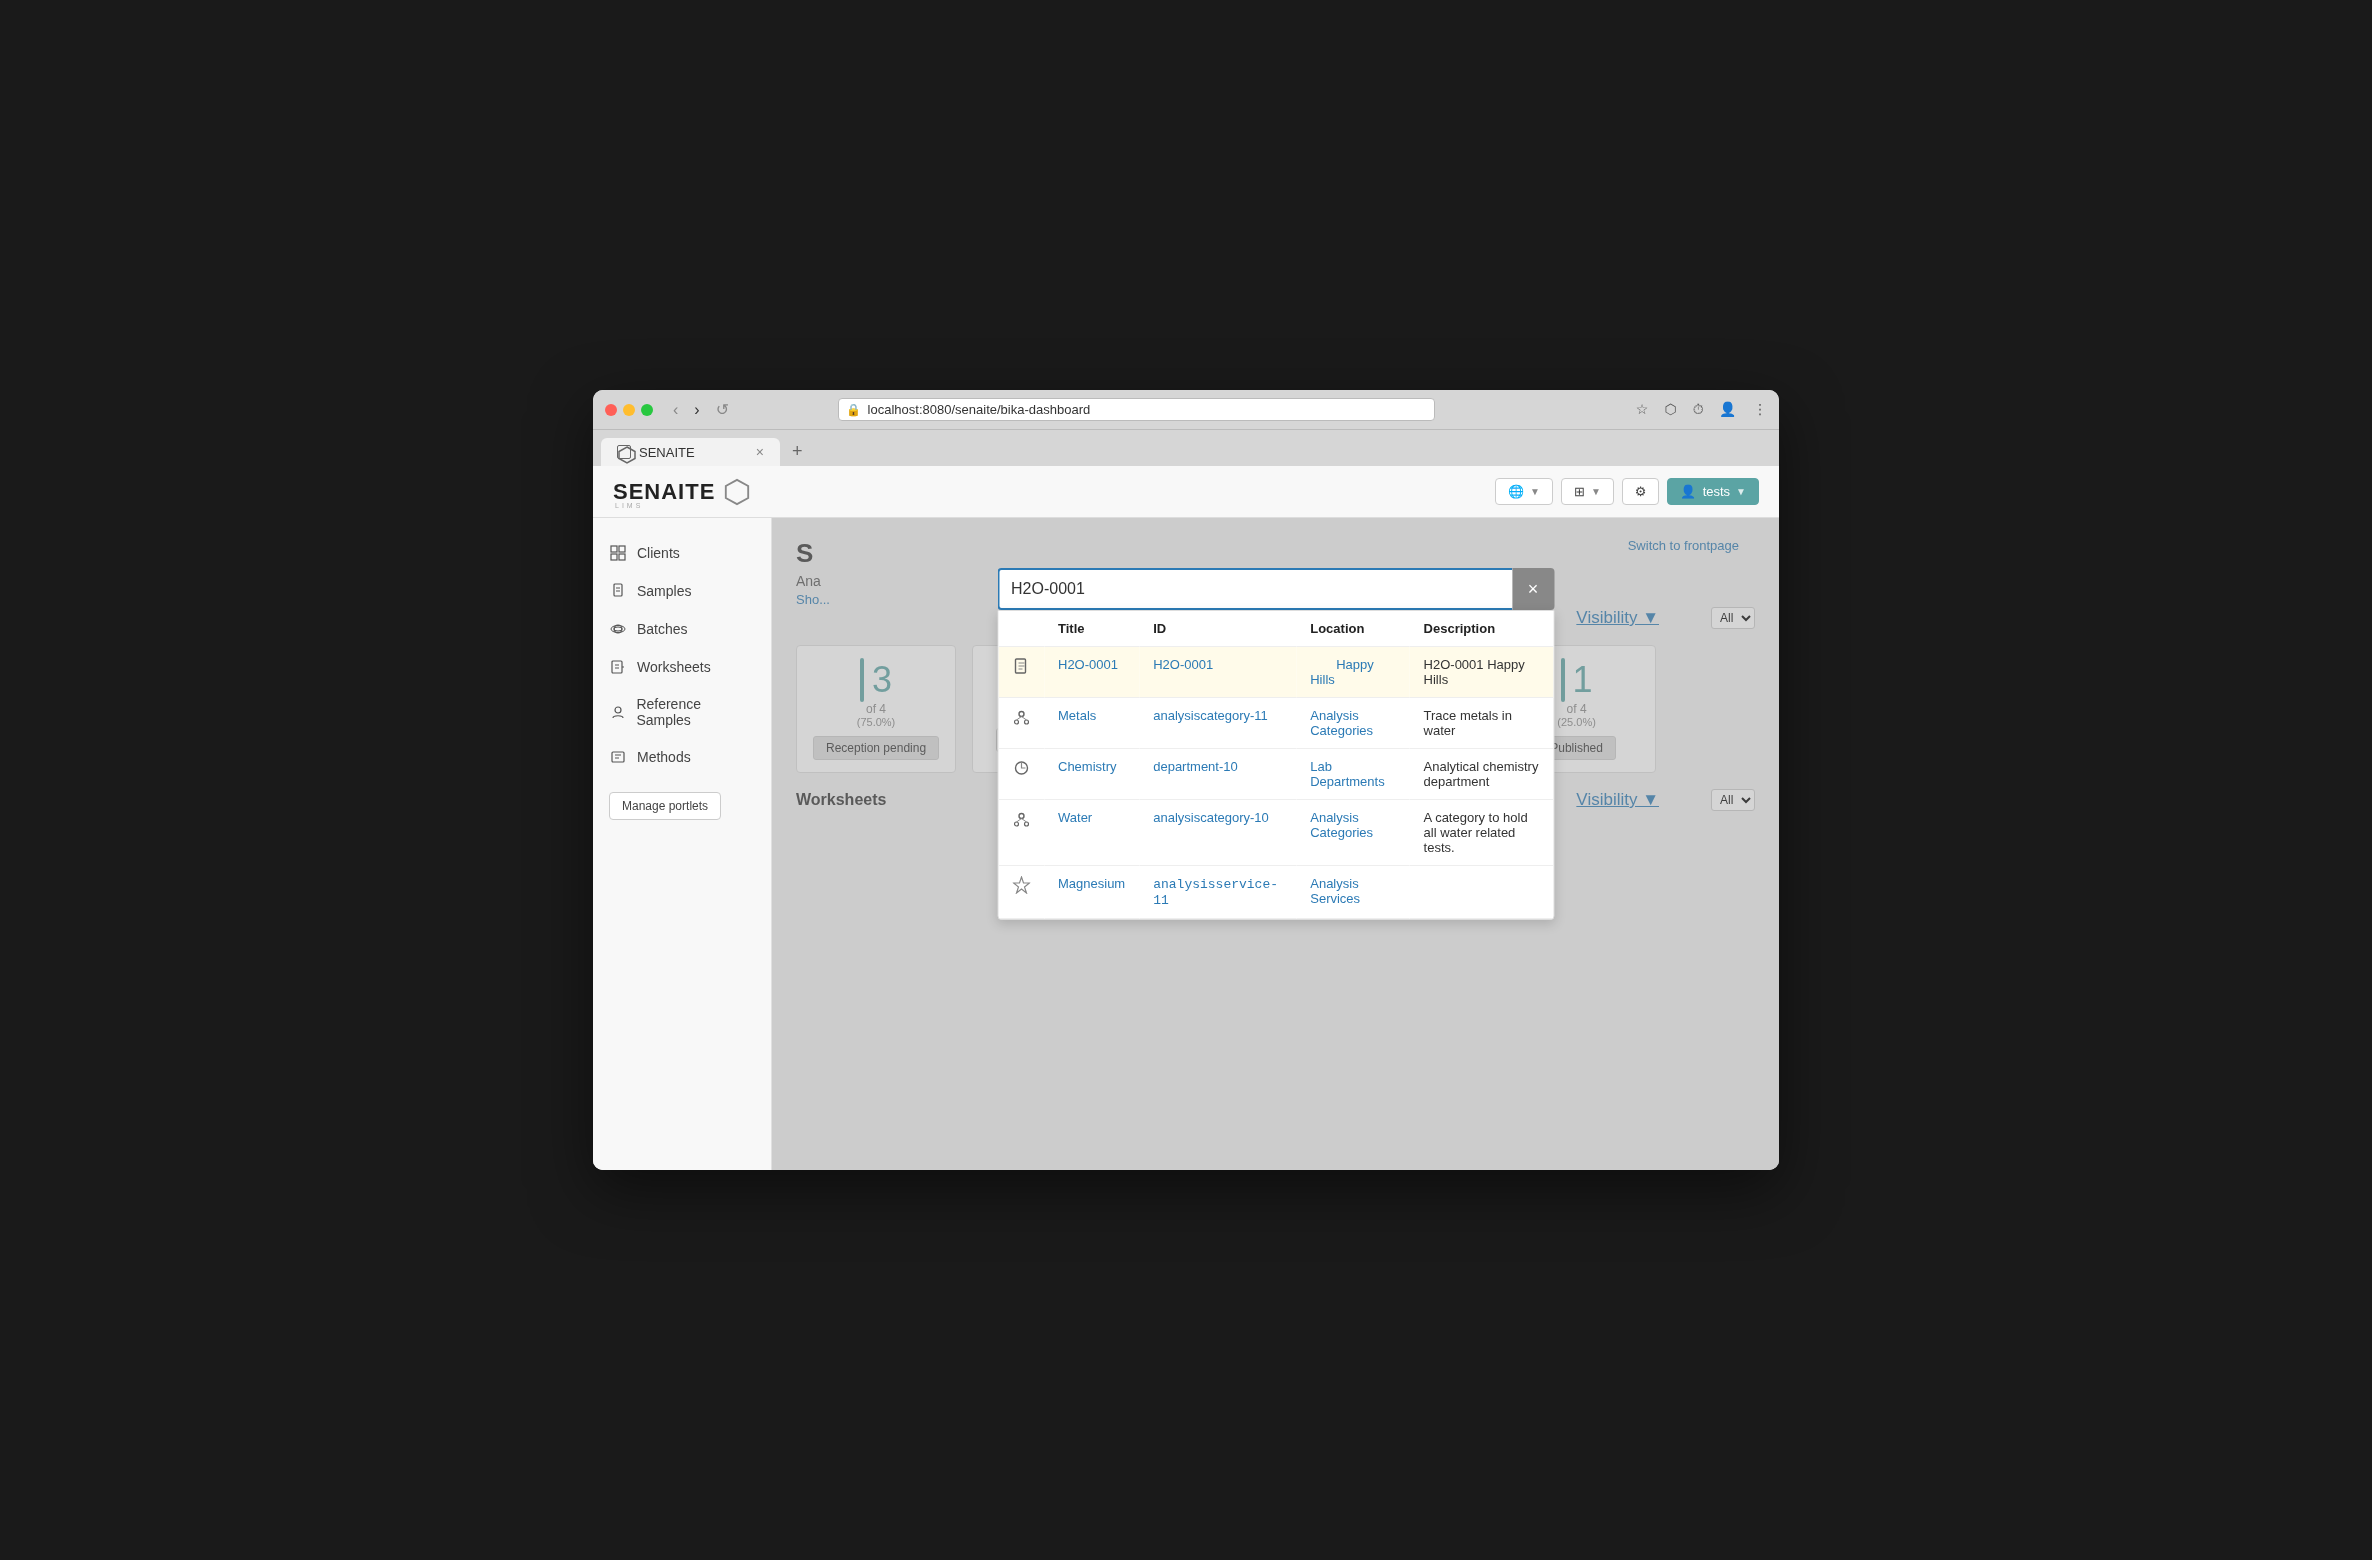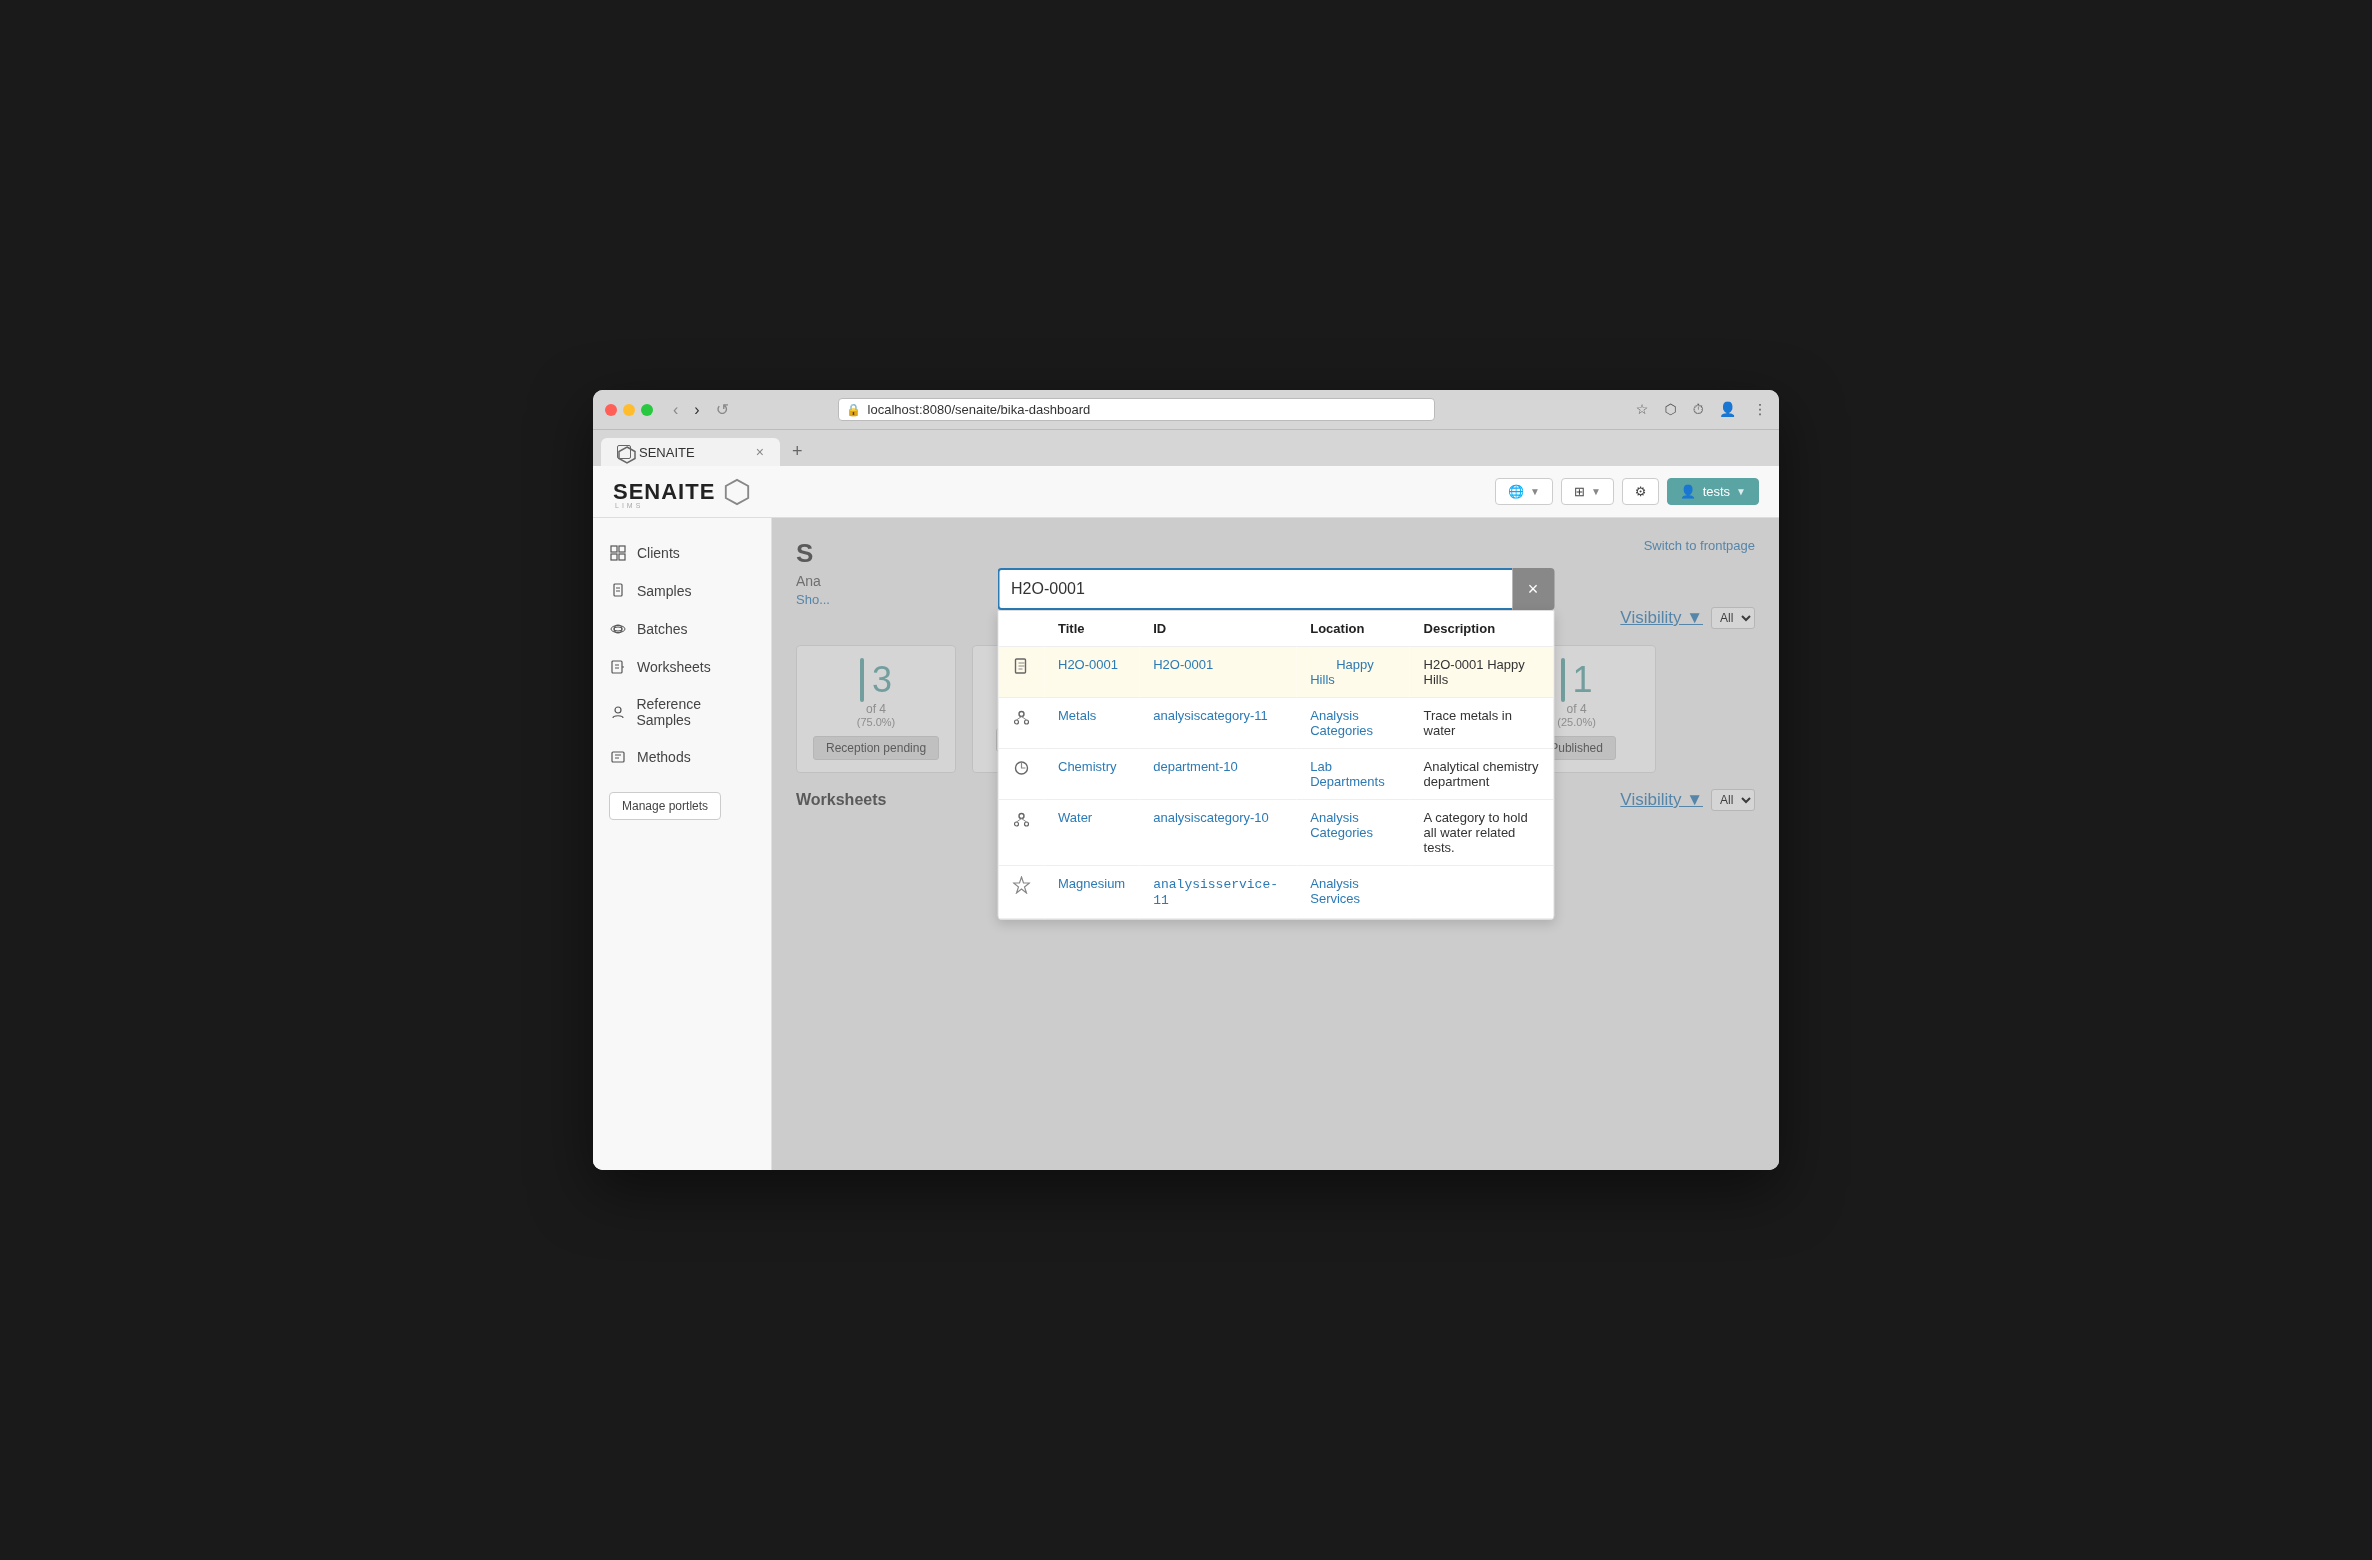--- a/index.html
+++ b/index.html
@@ -288,20 +288,21 @@
       cursor: pointer;
       text-decoration: underline;
     }
 
     .visibility-select {
       border: 1px solid #ccc;
       border-radius: 3px;
       padding: 2px 4px;
       font-size: 12px;
       background: white;
+      margin-left: 44px;
     }
 
     .stats-row {
       display: flex;
       gap: 16px;
       margin: 16px 0;
     }
 
     .stat-card {
       background: white;
@@ -471,21 +472,21 @@
     }
 
     
     .switch-link {
       color: #2b7ab5;
       font-size: 13px;
       cursor: pointer;
       text-decoration: none;
       position: absolute;
       top: 20px;
-      right: 24px;
+      right: 40px;
     }
 
     .show-hide-link {
       color: #2b7ab5;
       font-size: 13px;
       cursor: pointer;
       text-decoration: none;
     }
   </style>
 </head>

